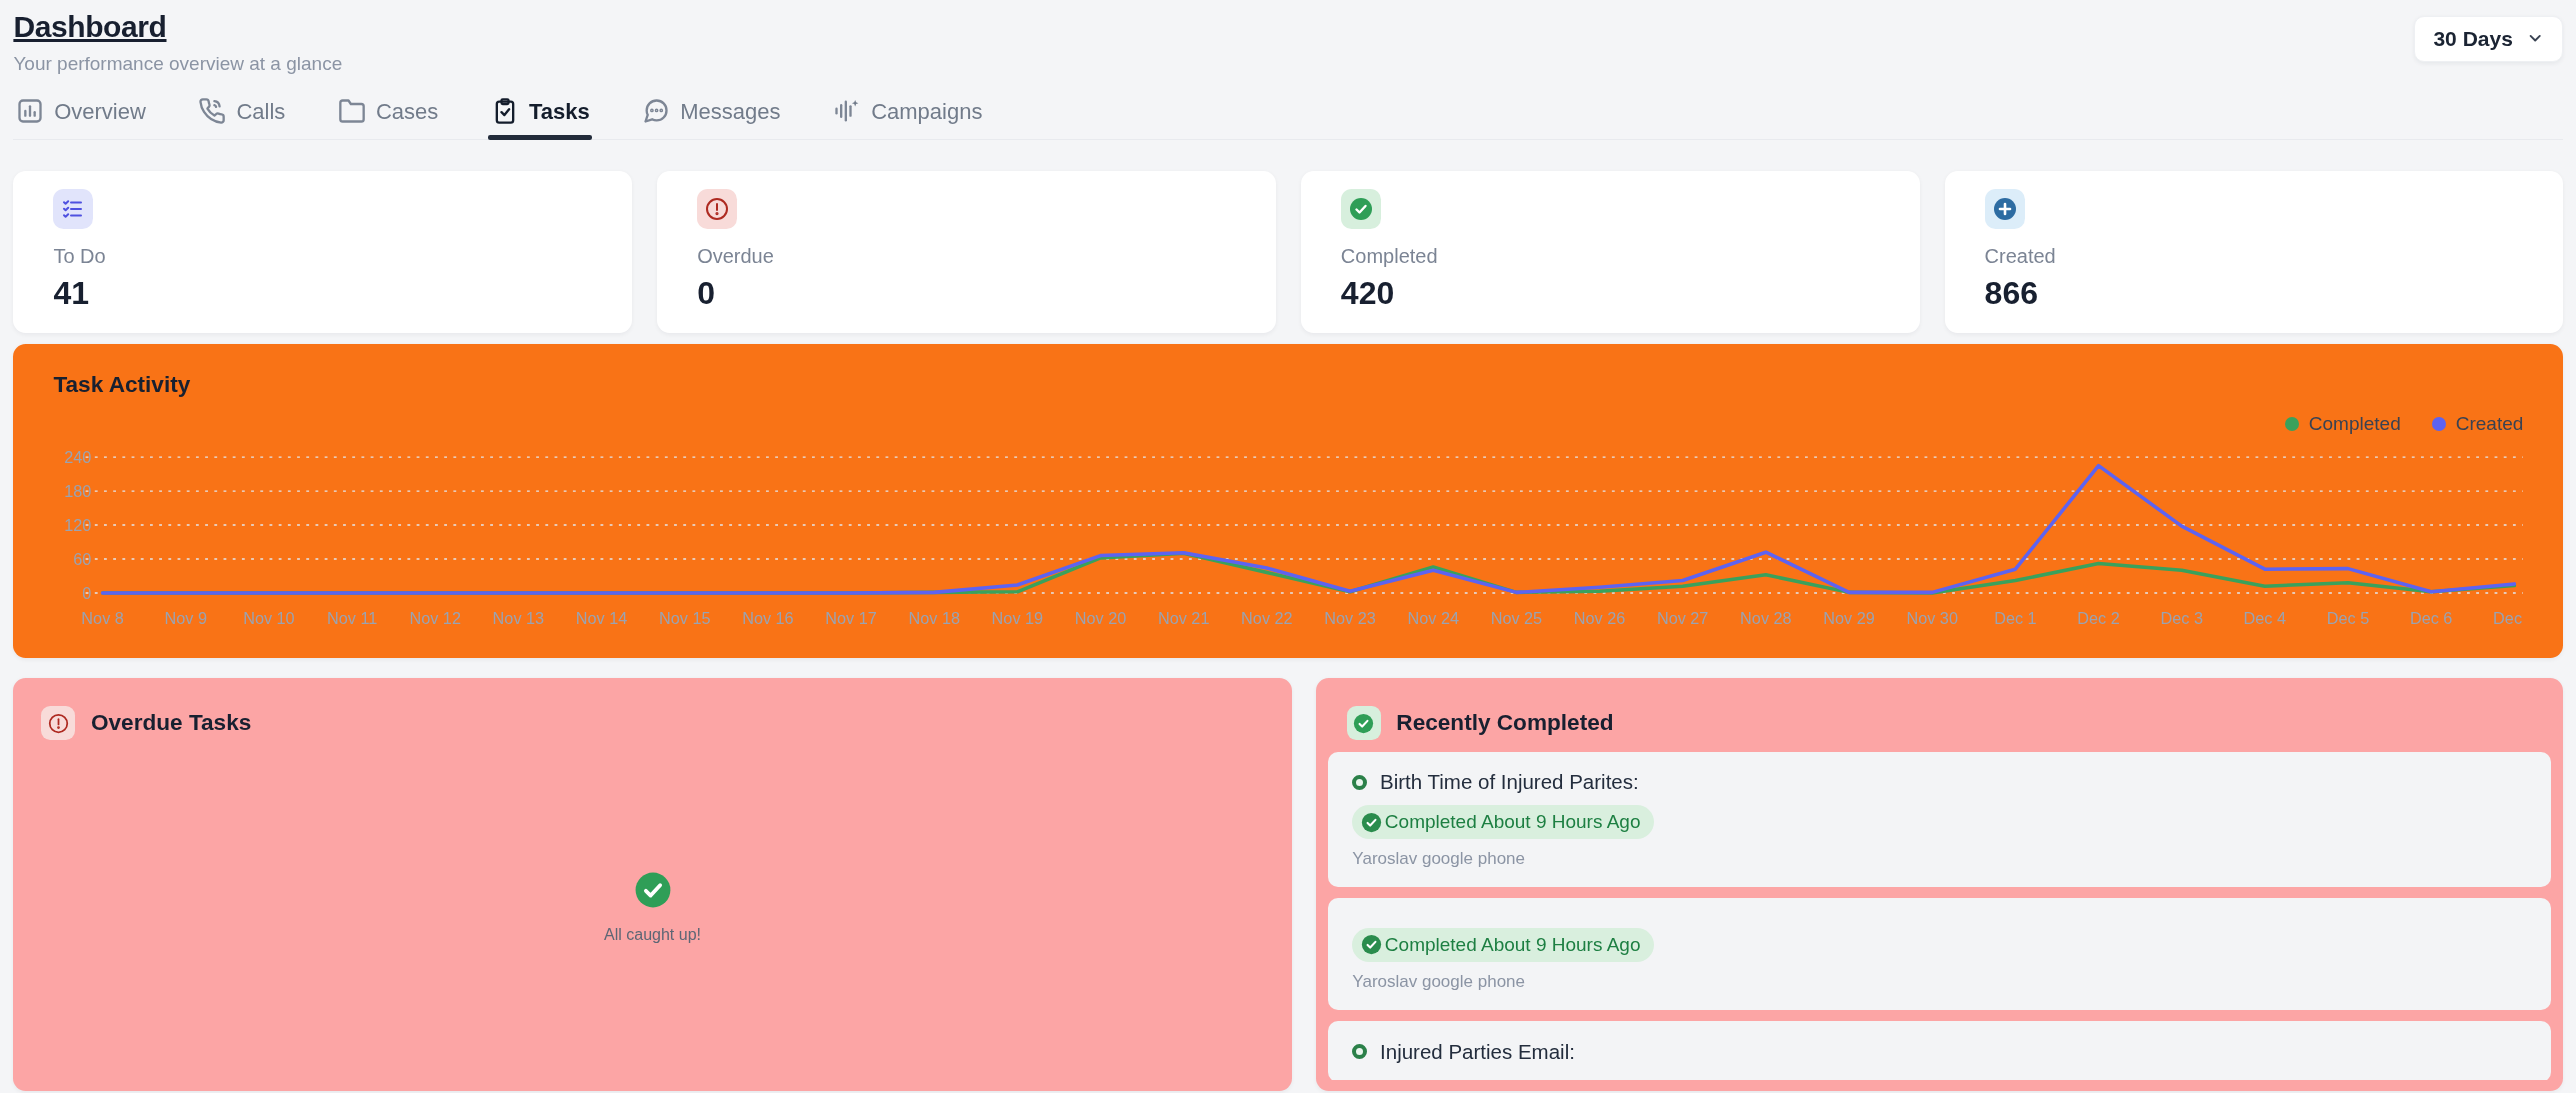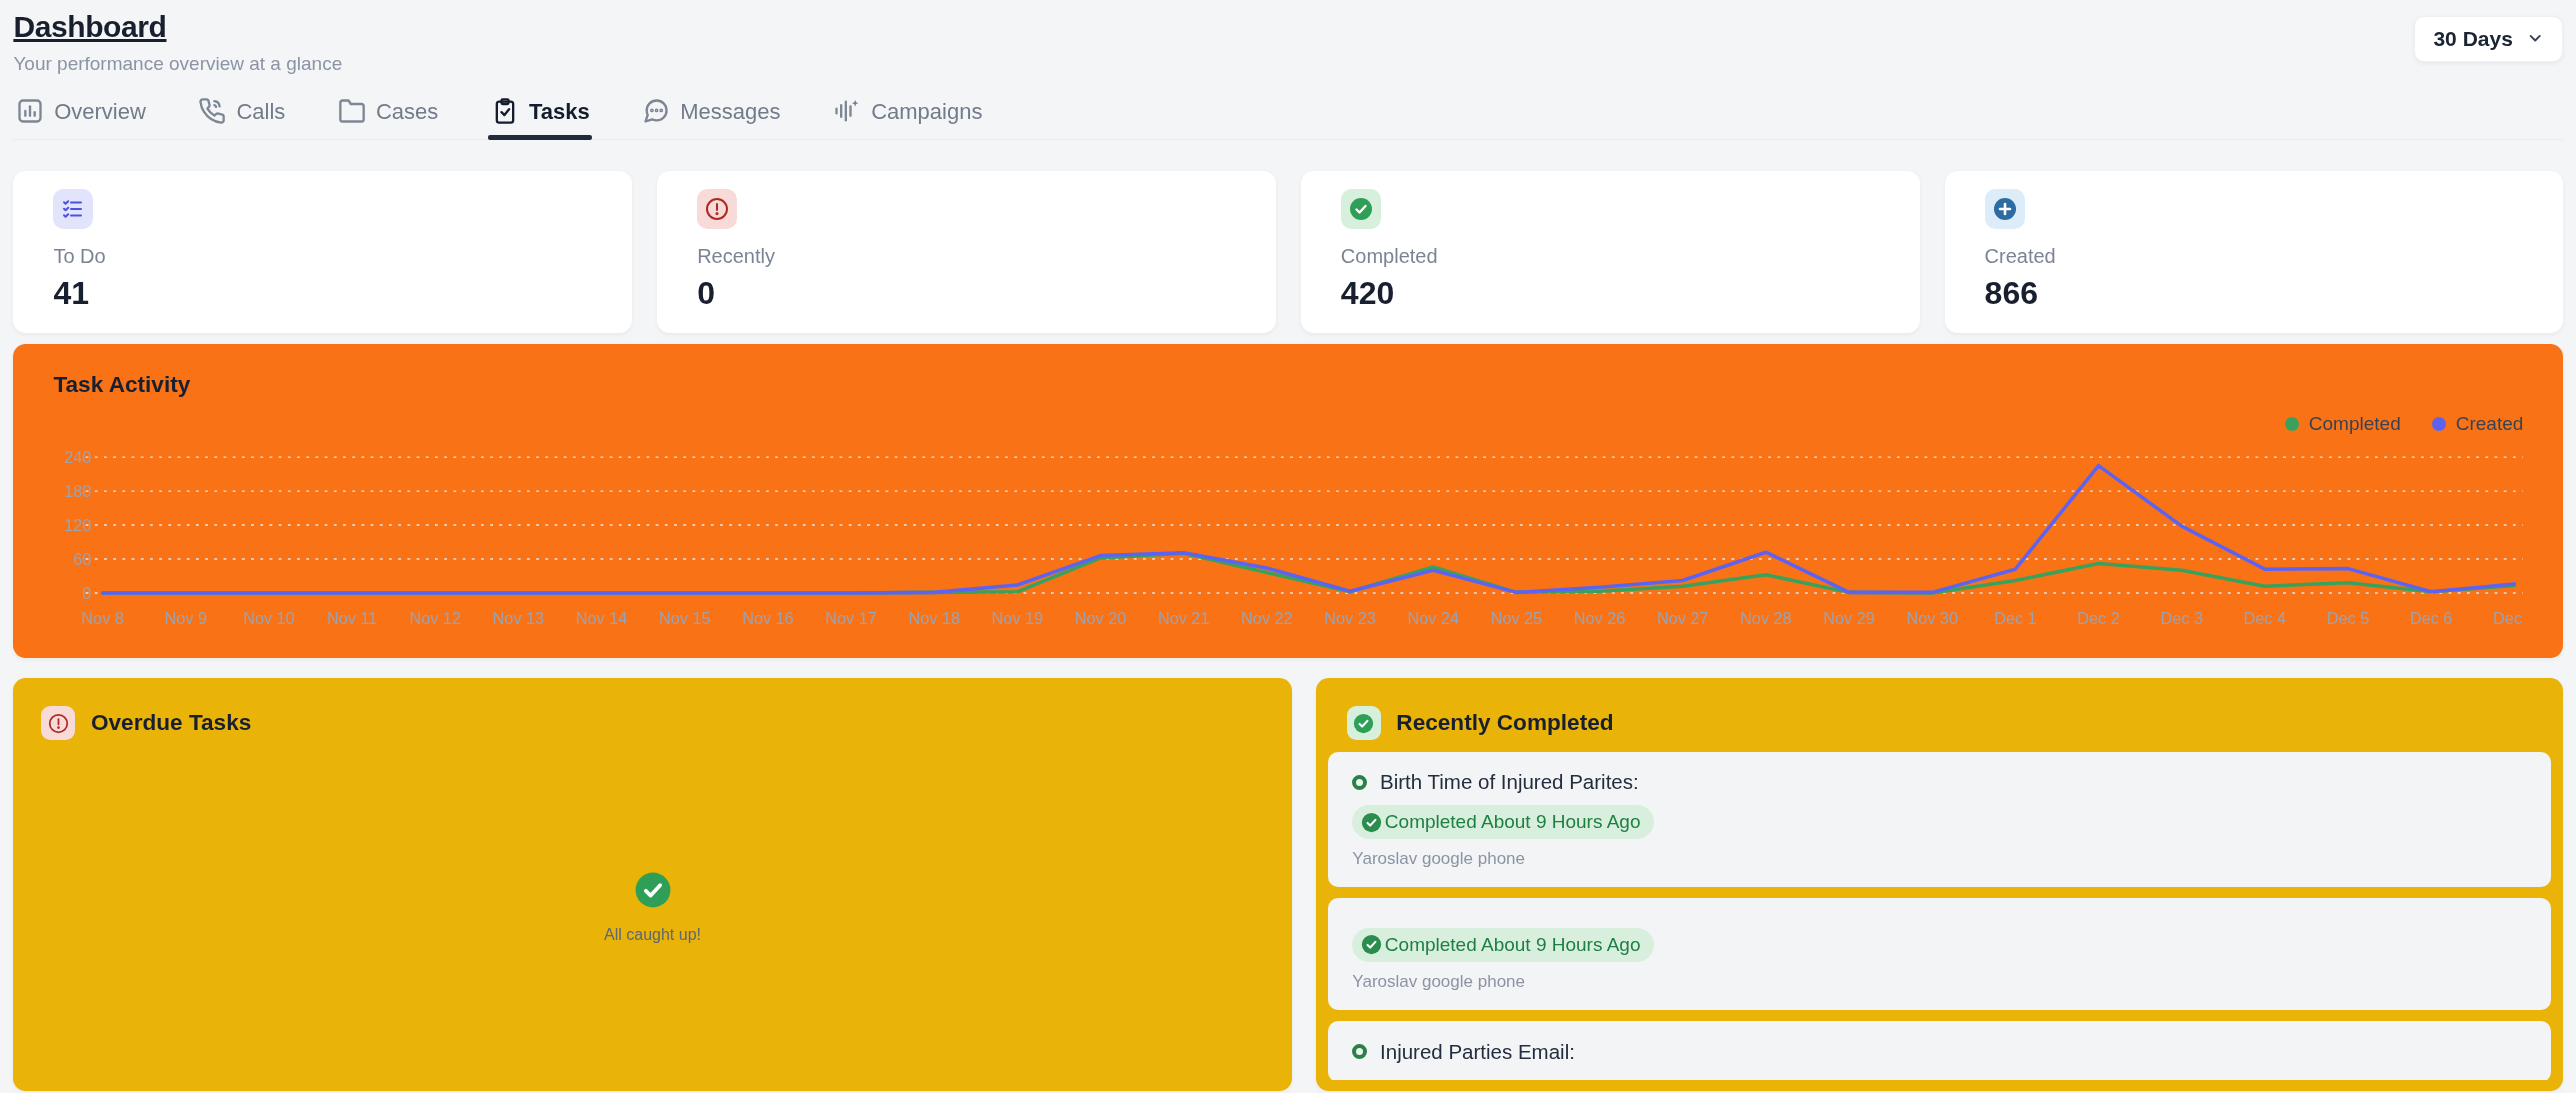--- a/index.html
+++ b/index.html
@@ -46,21 +46,21 @@
                 padding:28px 40px 25.5px; box-shadow:0 1.4px 4.2px rgba(18,28,45,.05); }
   .chart-title { font-size:22.6px; font-weight:700; color:#182030; }
   .legend { position:absolute; top:69px; right:40px; display:flex; gap:31px; }
   .legend-item { display:flex; align-items:center; gap:10px; font-size:19px; color:#3a4252; }
   .legend-dot { width:14px; height:14px; border-radius:50%; }
   .chart-svg { display:block; width:100%; height:auto; margin-top:45px; }
   .chart-svg text { font-family:"Liberation Sans", sans-serif; font-size:23px; fill:#9aa3b2; }
 
   
   .bottom-row { display:flex; gap:24px; margin-top:20px; }
-  .panel { background:#eab308; border-radius:12.7px; height:413px; box-shadow:0 1.4px 4.2px rgba(18,28,45,.05);
+  .panel { background:#fca5a5; border-radius:12.7px; height:413px; box-shadow:0 1.4px 4.2px rgba(18,28,45,.05);
            display:flex; flex-direction:column; overflow:hidden; }
   .panel-left { flex:1; padding:28px 28px 17px; }
   .panel-right { flex:1; padding:28px 12.7px 11.3px; }
   .panel-header { display:flex; align-items:center; gap:15.6px; }
   .panel-right .panel-header { margin:0 18.4px 11.3px; }
   .panel-icon { width:34px; height:34px; border-radius:9.2px; display:flex; align-items:center; justify-content:center; }
   .panel-icon svg { width:21px; height:21px; }
   .panel-icon.red { background:#f8dbd9; color:#ae2a21; }
   .panel-icon.green { background:#d7efdd; color:#2f9e57; }
   .panel-title { font-size:22.6px; font-weight:700; color:#182030; }
@@ -167,21 +167,21 @@
       <div class="stat-value">41</div>
     </div>
     <div class="stat-card">
       <div class="stat-icon" style="background: rgb(248, 219, 217); color: rgb(174, 42, 33);">
         <svg viewBox="0 0 24 24" fill="none" stroke="currentColor" stroke-width="2" stroke-linecap="round">
           <circle cx="12" cy="12" r="10"></circle>
             <line x1="12" y1="7" x2="12" y2="13"></line>
             <circle cx="12" cy="16.6" r="0.6" fill="currentColor"></circle>
           </svg>
       </div>
-      <div class="stat-label">Recently</div>
+      <div class="stat-label">Overdue</div>
       <div class="stat-value">0</div>
     </div>
     <div class="stat-card">
       <div class="stat-icon" style="background: rgb(215, 239, 221); color: rgb(47, 158, 87);">
         <svg viewBox="0 0 24 24">
             <circle cx="12" cy="12" r="11" fill="currentColor"></circle>
           <polyline points="7.5 12.5 10.5 15.5 16.5 9" fill="none" stroke="#fff" stroke-width="2.4" stroke-linecap="round" stroke-linejoin="round"></polyline>
           </svg>
       </div>
       <div class="stat-label">Completed</div>

